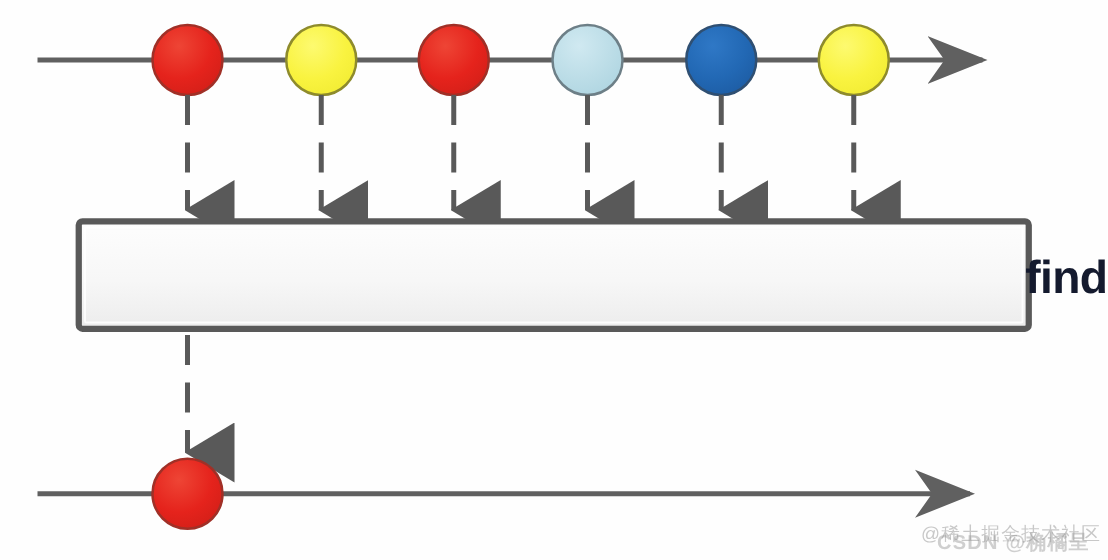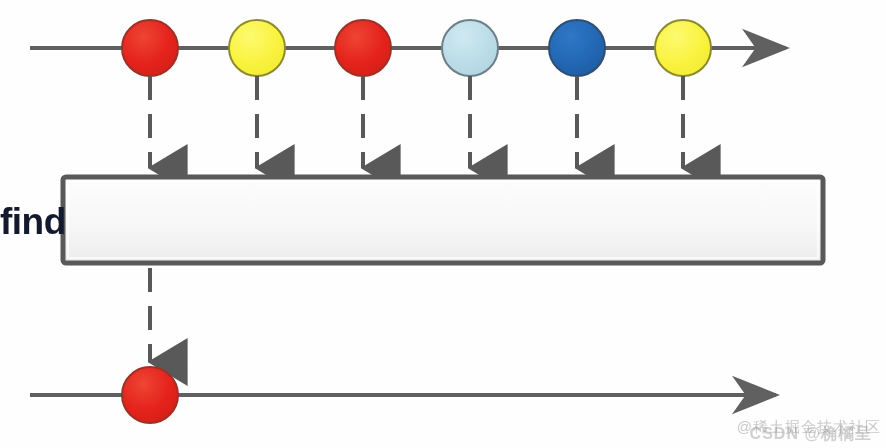--- a/index.html
+++ b/index.html
@@ -22,21 +22,21 @@
     left: 0;
     top: 0;
     width: 886px;
     height: 448px;
   }
   .find-label {
     position: absolute;
     left: 0;
     top: 198px;
     width: 886px;
-    text-align: left;
+    text-align: right;
     font-size: 37px;
     font-weight: bold;
     color: #141a2e;
     letter-spacing: -0.5px;
     line-height: 48px;
     user-select: none;
   }
   .watermark {
     position: absolute;
     font-weight: normal;

